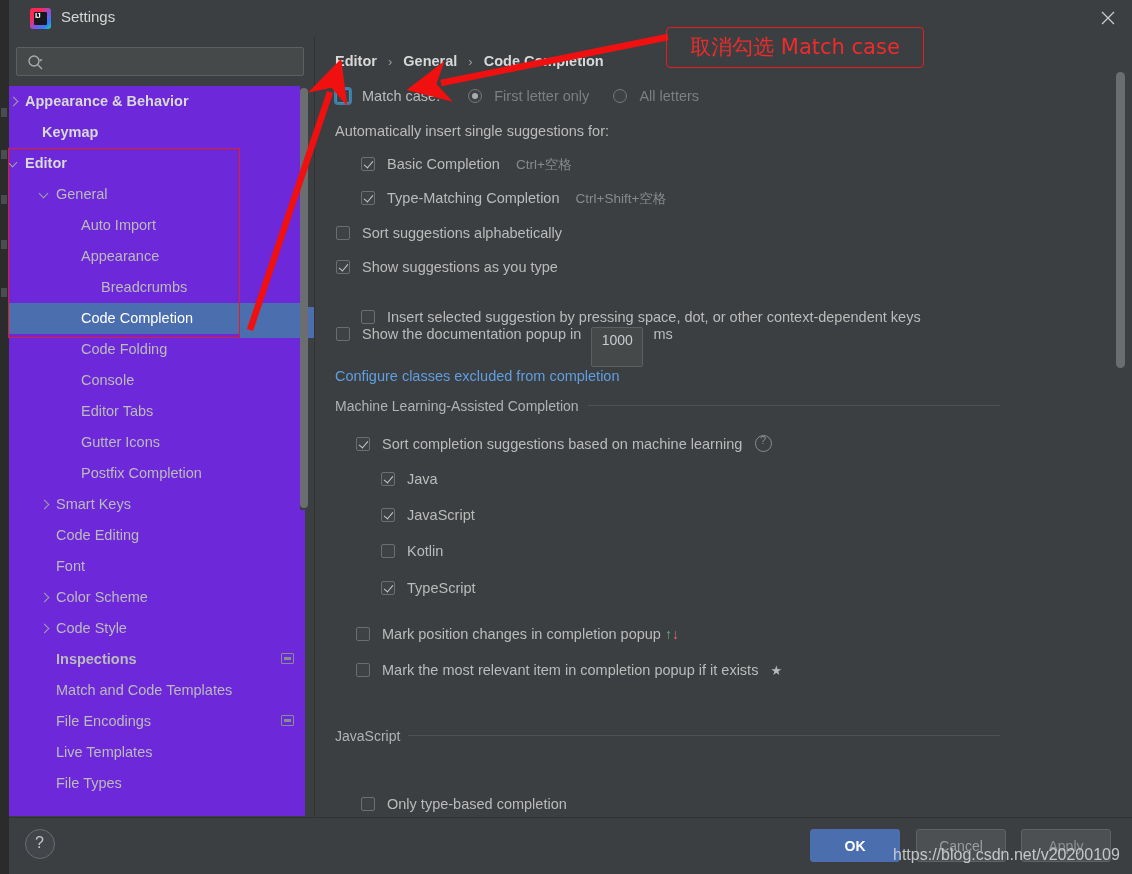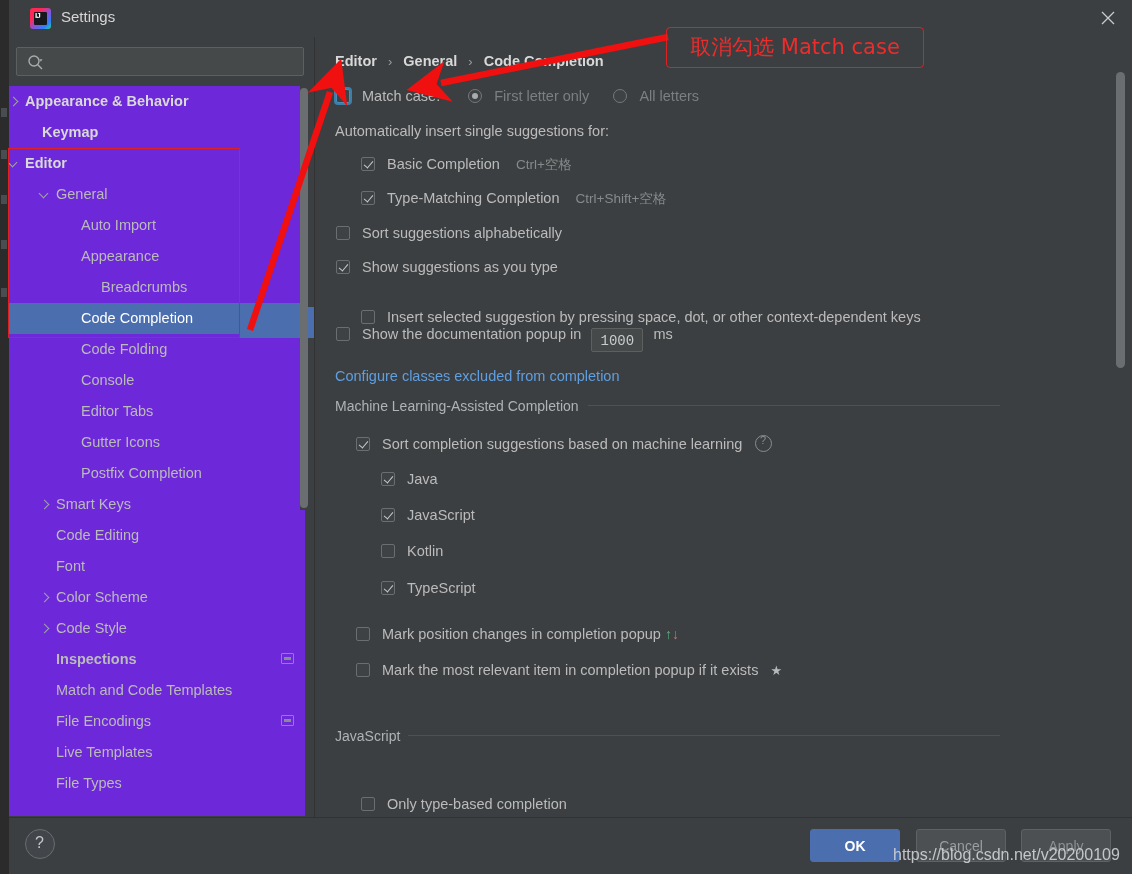--- a/index.html
+++ b/index.html
@@ -77,22 +77,22 @@
      background:#3f4244;box-sizing:border-box;vertical-align:-2px;}
   .rb.on:after{content:"";position:absolute;left:3px;top:3px;width:6px;height:6px;border-radius:50%;background:#a9acae;}
 
   .lb{margin-left:8px;}
   .dim{color:#7c7f81;}
   .shortcut{color:#878a8c;margin-left:12px;font-size:13.5px;}
   .link{color:#5f9fe0;}
   .sect-title{color:#b0b3b5;font-size:14px;}
   .sect-line{position:absolute;height:1px;background:#4e5254;}
 
-  .numfield{display:inline-block;width:52px;height:24px;line-height:24px;text-align:center;background:#45494a;
-    border:1px solid #5e6060;border-radius:2px;color:#c9ccce;font-size:14px;box-sizing:border-box;vertical-align:-6px;margin:0 6px;font-family:Liberation Mono, monospace;}
+  .numfield{display:inline-block;width:52px;height:40px;line-height:24px;text-align:center;background:#45494a;
+    border:1px solid #5e6060;border-radius:2px;color:#c9ccce;font-size:14px;box-sizing:border-box;vertical-align:-6px;margin:0 6px;}
 
   .help-ico{display:inline-block;width:15px;height:15px;border:1.3px solid #8a8d8f;border-radius:50%;
     position:relative;vertical-align:-3px;margin-left:9px;}
   .help-ico:after{content:"?";position:absolute;left:3.6px;top:-2.2px;font-size:11px;color:#8a8d8f;font-family:"Liberation Sans",sans-serif;}
 
   .arrow-up{color:#5ab27a;font-size:14px;}
   .arrow-dn{color:#d36a6a;font-size:14px;}
   .star{color:#b7babc;font-size:13px;}
 
   

